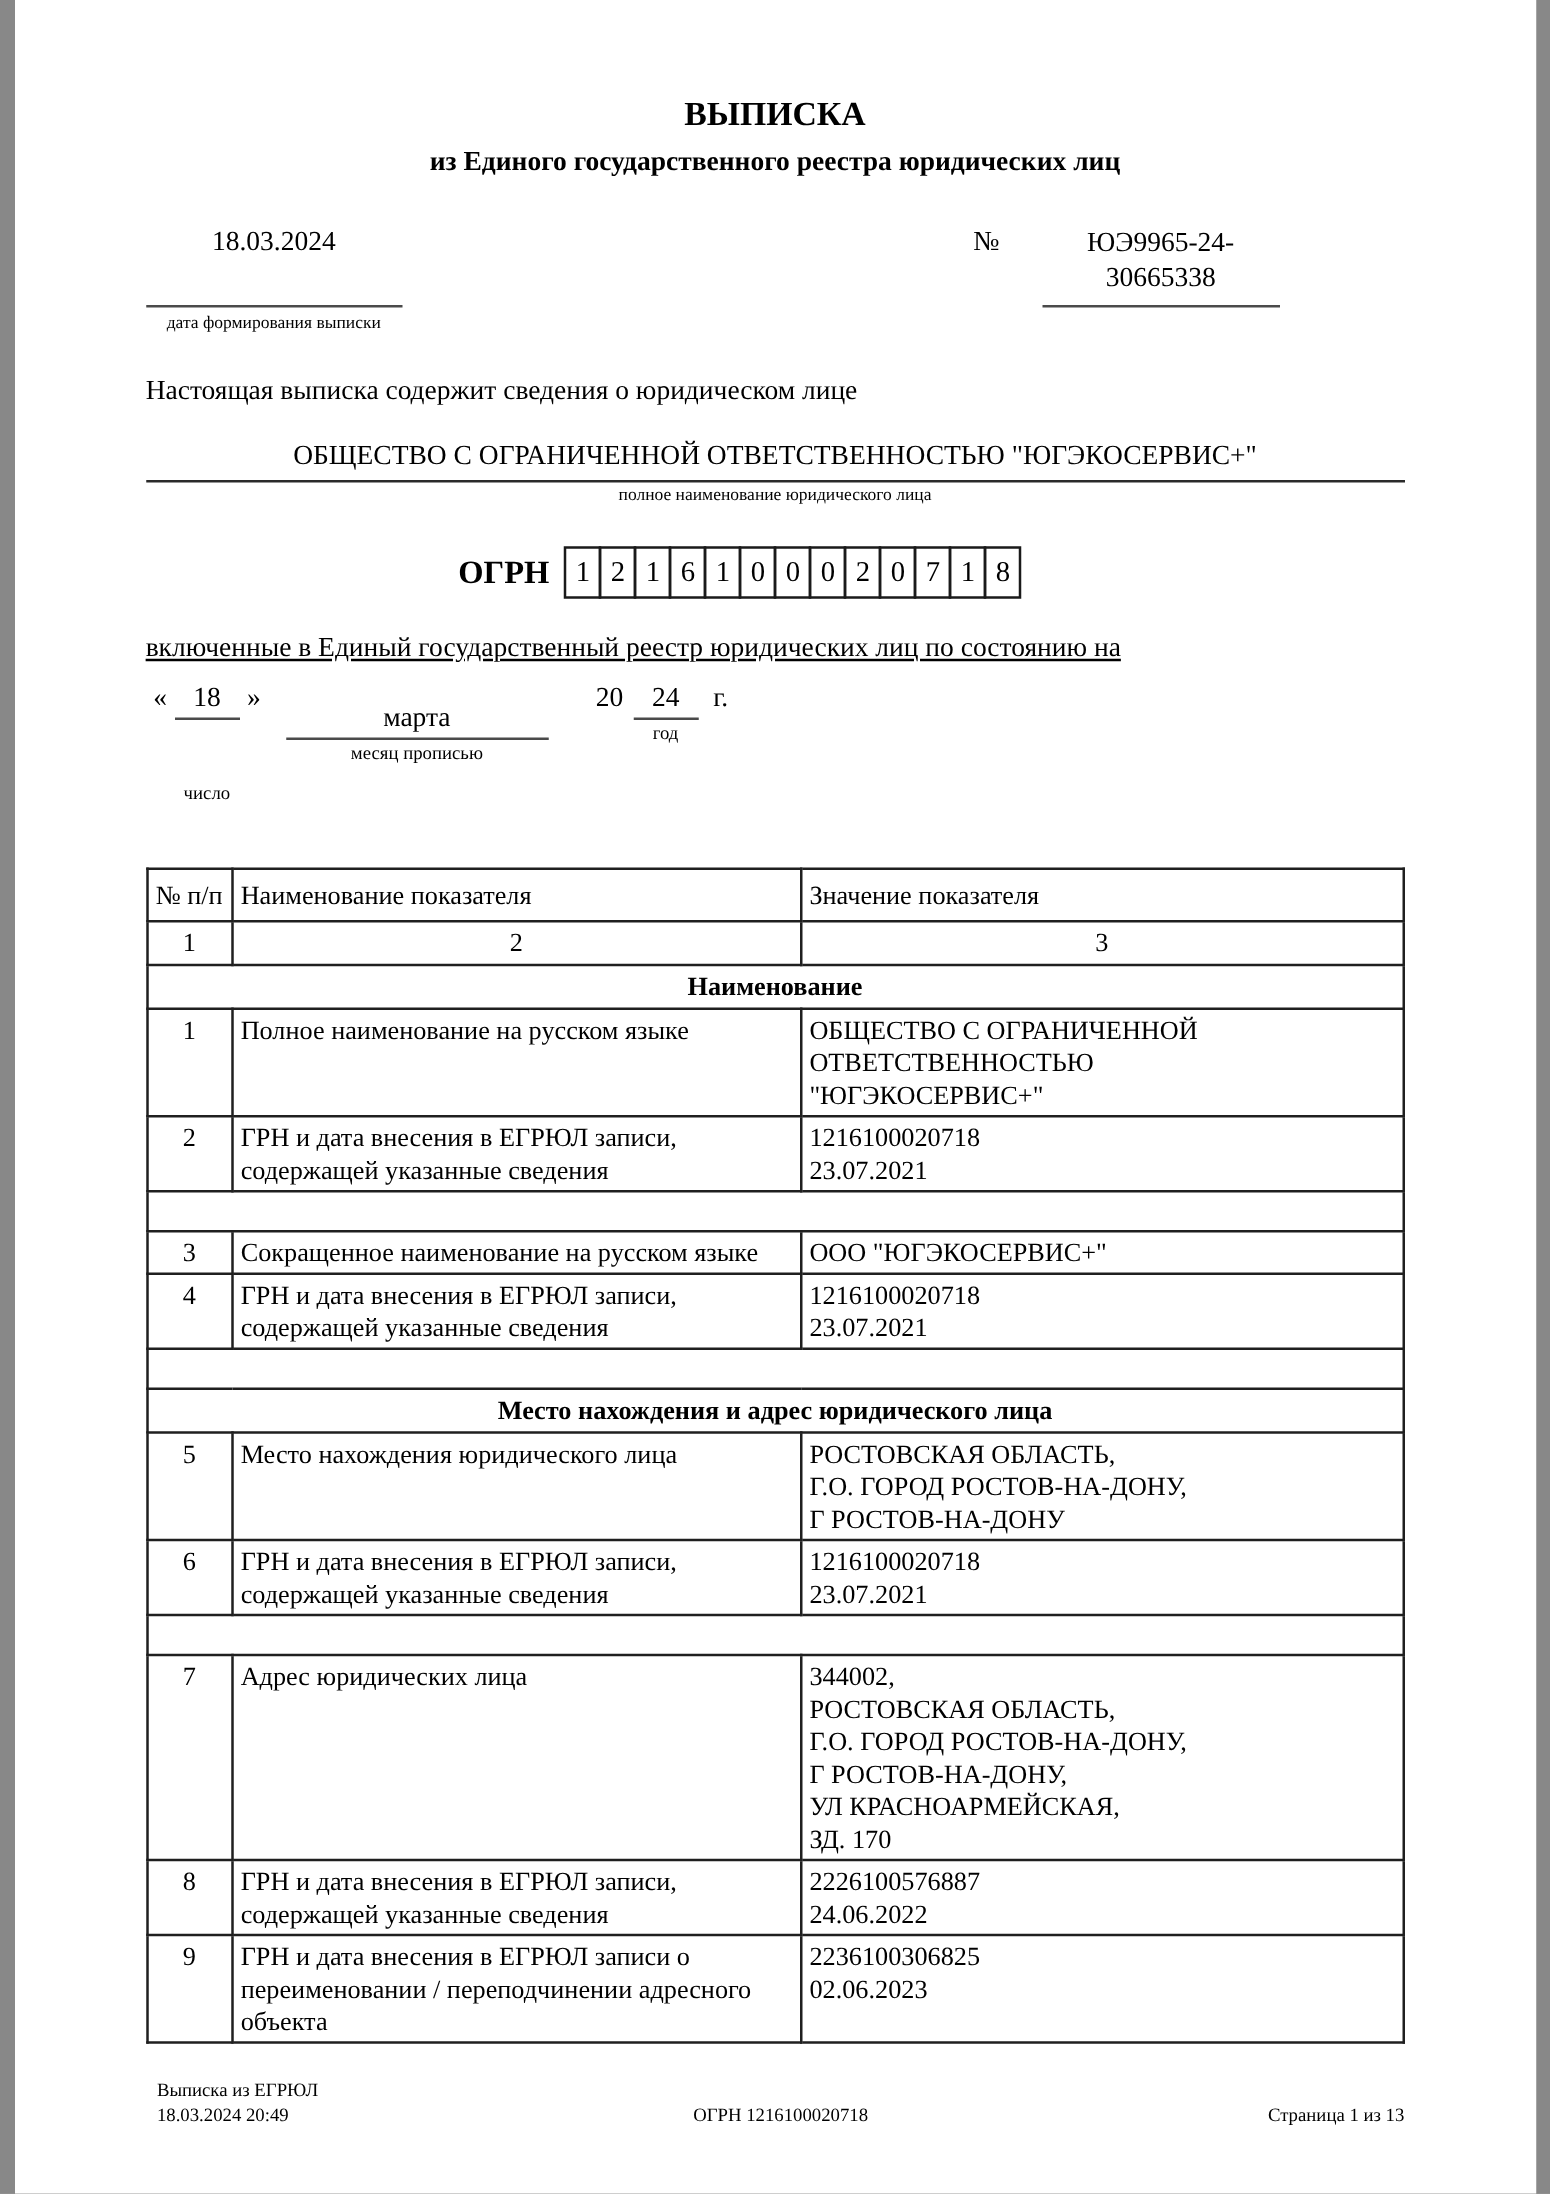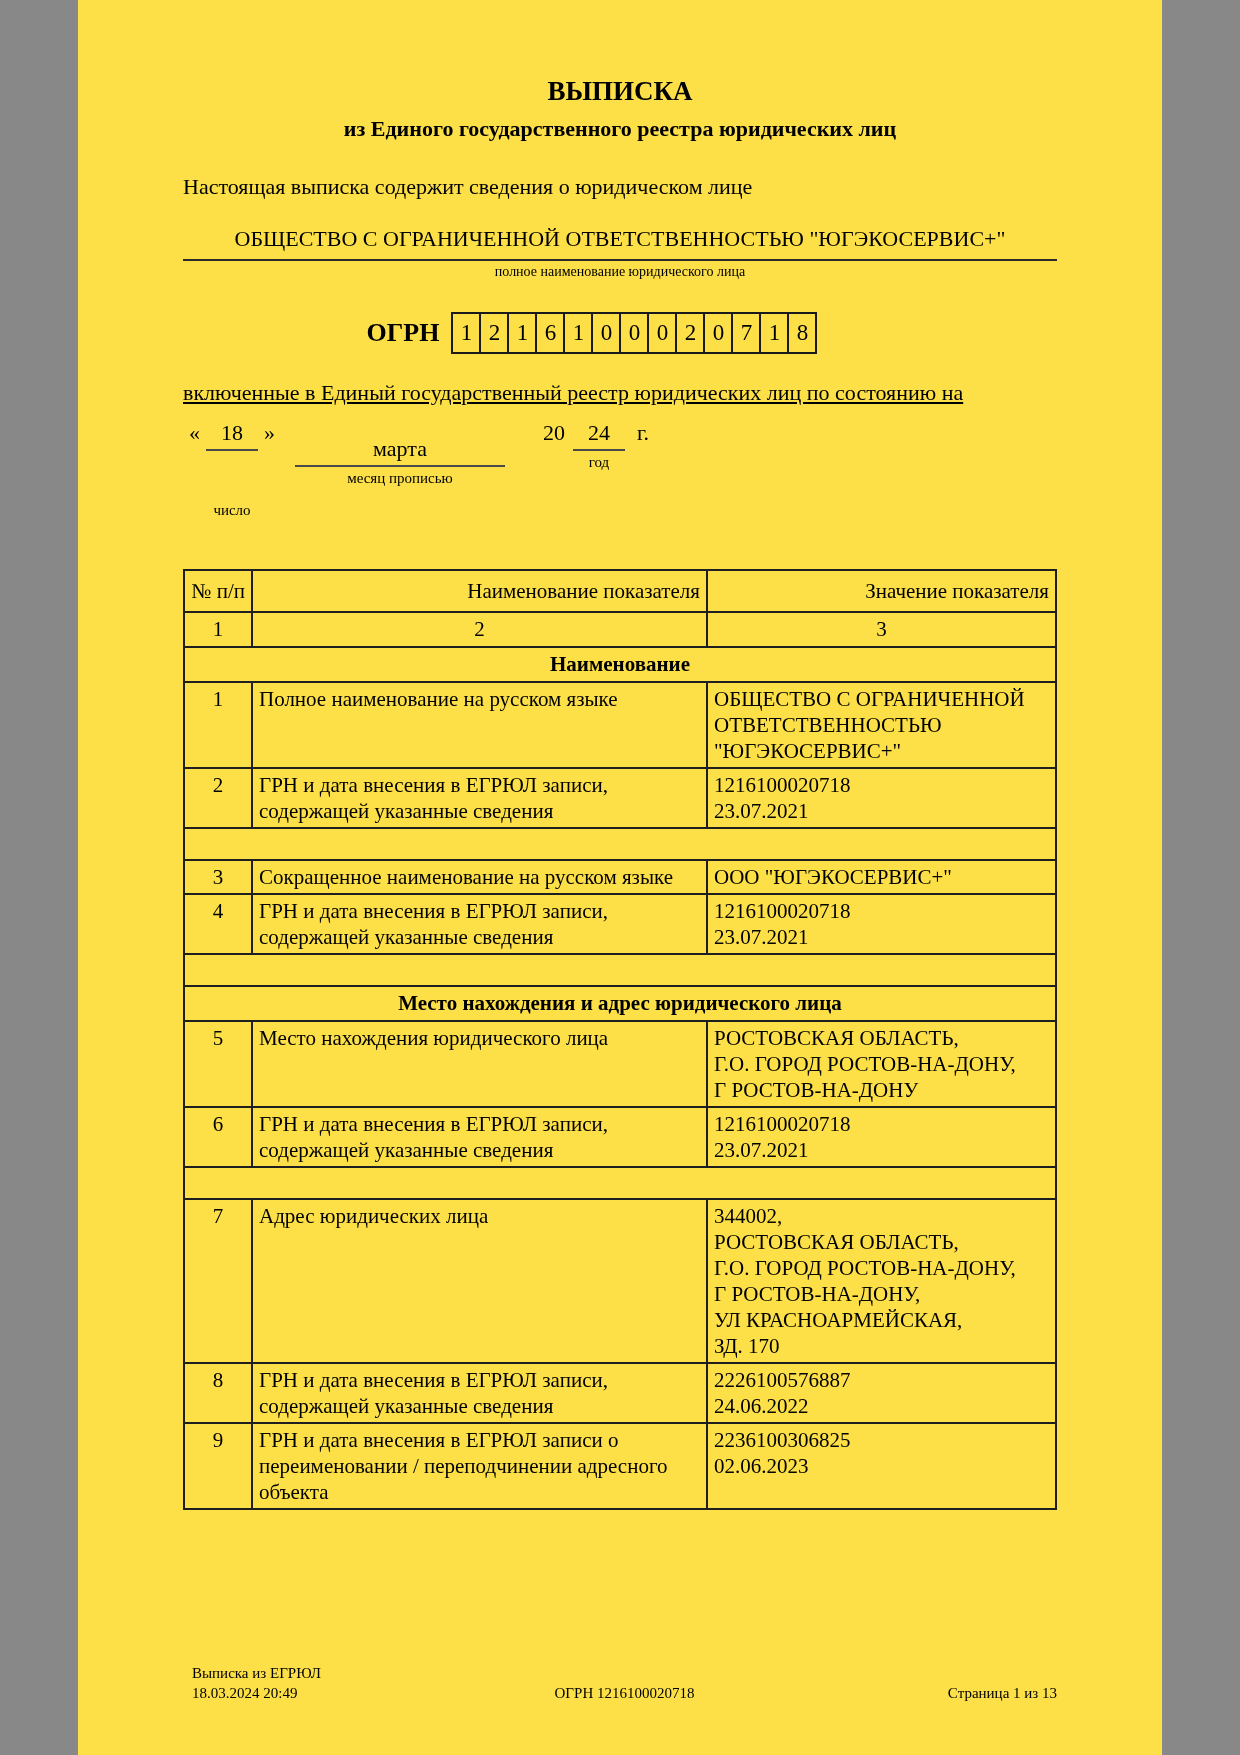--- a/index.html
+++ b/index.html
@@ -1,21 +1,21 @@
 <!DOCTYPE html>
 <html lang="ru"><head>
 <meta charset="utf-8">
 <style>
   html, body { margin: 0; padding: 0; background: #888; }
   .page {
     position: relative;
-    width: 1084px;
+    width: 1217px;
     height: 1755px;
     margin: 0 auto;
-    background: #fde047;
+    background: #ffffff;
     box-sizing: border-box;
     padding: 76px 105px 0 105px;
     font-family: "Liberation Serif", "DejaVu Serif", serif;
     color: #000;
     overflow: hidden;
   }
   .doc-title {
     text-align: center;
     font-size: 27px;
     font-weight: bold;
@@ -136,21 +136,21 @@
     border-collapse: collapse;
     font-size: 21px;
     line-height: 26px;
   }
   .details-table td, .details-table th {
     border: 2px solid #1f1f1f;
     padding: 3px 6px;
     vertical-align: top;
     font-weight: normal;
   }
-  .details-table th.hdr { text-align: right; vertical-align: middle; height: 34px; margin-top: 26px; }
+  .details-table th.hdr { text-align: left; vertical-align: middle; height: 34px; margin-top: 26px; }
   .details-table td.colnum { text-align: center; height: 27px; }
   .details-table td.section-cell {
     text-align: center;
     font-weight: bold;
     height: 27px;
   }
   .details-table td.spacer-cell { height: 24px; }
   .details-table td.num-cell { text-align: center; }
   .details-table td.value-cell { white-space: pre-line; }
   
@@ -170,20 +170,31 @@
   .footer .f-right { width: 33%; text-align: right; }
 </style>
 </head>
 <body>
 
 <div class="page">
 
   <div class="doc-title">ВЫПИСКА</div>
   <div class="doc-subtitle">из Единого государственного реестра юридических лиц</div>
 
+  <div class="head-row">
+    <div class="date-block">
+      <div class="date-inner">18.03.2024</div>
+      <div class="date-label">дата формирования выписки</div>
+    </div>
+    <div class="num-group">
+      <div class="num-sign">№</div>
+      <div class="num-block" style="white-space: pre-line;">ЮЭ9965-24-
+30665338</div>
+    </div>
+  </div>
 
   <div class="intro">Настоящая выписка содержит сведения о юридическом лице</div>
 
   <div class="company-line">ОБЩЕСТВО С ОГРАНИЧЕННОЙ ОТВЕТСТВЕННОСТЬЮ "ЮГЭКОСЕРВИС+"</div>
   <div class="company-label">полное наименование юридического лица</div>
 
   <div class="ogrn-row">
     <div class="ogrn-label">ОГРН</div>
     <div class="ogrn-boxes">
         <div class="ogrn-cell">1</div>

